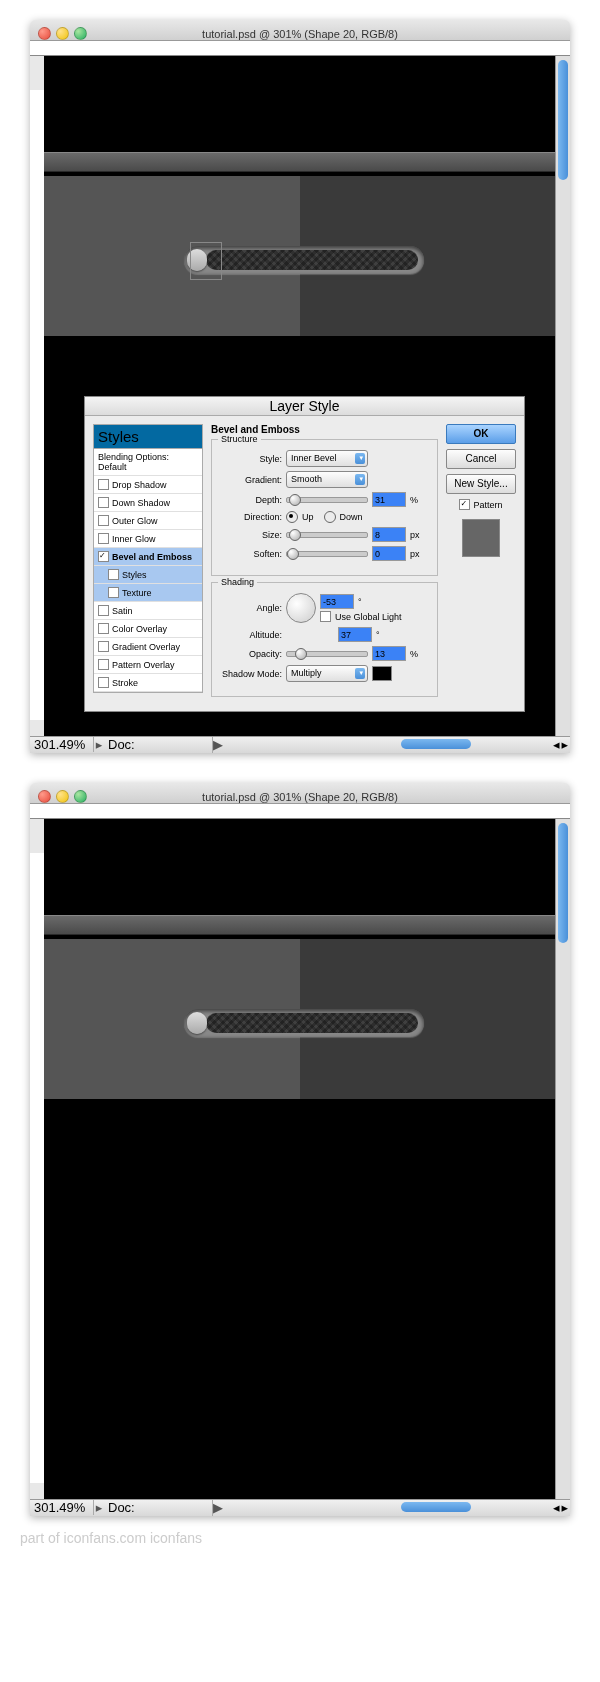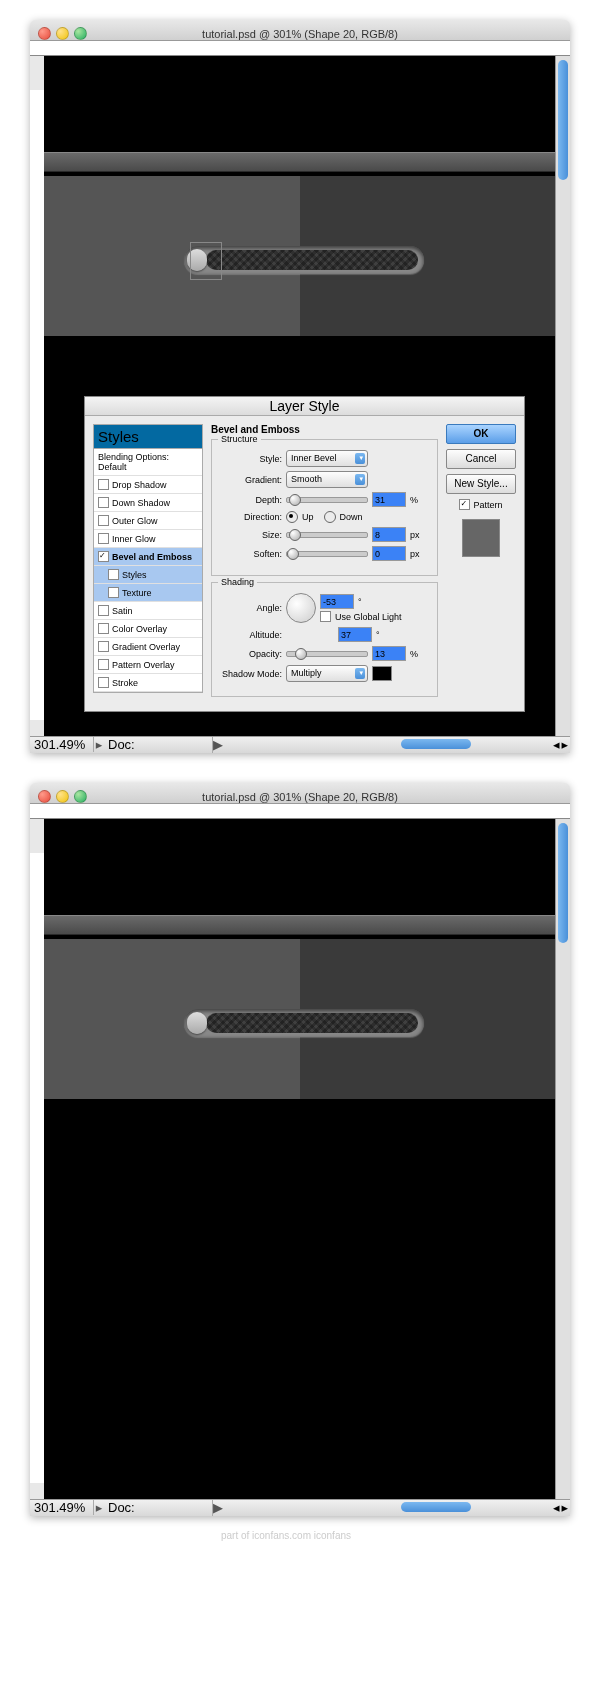--- a/index.html
+++ b/index.html
@@ -60,21 +60,21 @@
 .radio.ck::after{content:"";position:absolute;top:2px;left:2px;width:4px;height:4px;background:#000;border-radius:50%}
 .dial{width:28px;height:28px;border:1px solid #888;border-radius:50%;background:radial-gradient(circle at 35% 35%,#fff,#ccc);position:relative}
 .contour-sw{width:20px;height:20px;border:1px solid #888;background:linear-gradient(135deg,#fff 0%,#fff 45%,#000 55%,#000 100%)}
 .right-col{width:70px;display:flex;flex-direction:column;gap:5px;align-items:stretch}
 .btn{height:18px;border-radius:2px;background:linear-gradient(#fdfdfd,#dcdcdc);border:1px solid #888;font-size:10px;text-align:center;line-height:17px}
 .btn.primary{background:linear-gradient(#aad4ff,#5b9ee8);border-color:#3a7abd;font-weight:bold}
 .prev-row{display:flex;align-items:center;gap:3px;font-size:9px;justify-content:center}
 .prev-sw{width:36px;height:36px;background:#666;border:1px solid #888;margin:4px auto}
 .swatch{width:18px;height:13px;border:1px solid #888;background:#fff;display:inline-block}
 .swatch.blk{background:#000}
-.watermark{text-align:center;font-size:10px;color:#ccc;padding-right:28px;margin-top:-16px}
+.watermark{text-align:left;font-size:14px;color:#ccc;padding-right:28px;margin-top:-16px}
 </style>
 </head>
 <body>
 
 <div class="app-window">
   <div class="titlebar">
     <div class="traffic">
       <div class="tl r"></div>
       <div class="tl y"></div>
       <div class="tl g"></div>

